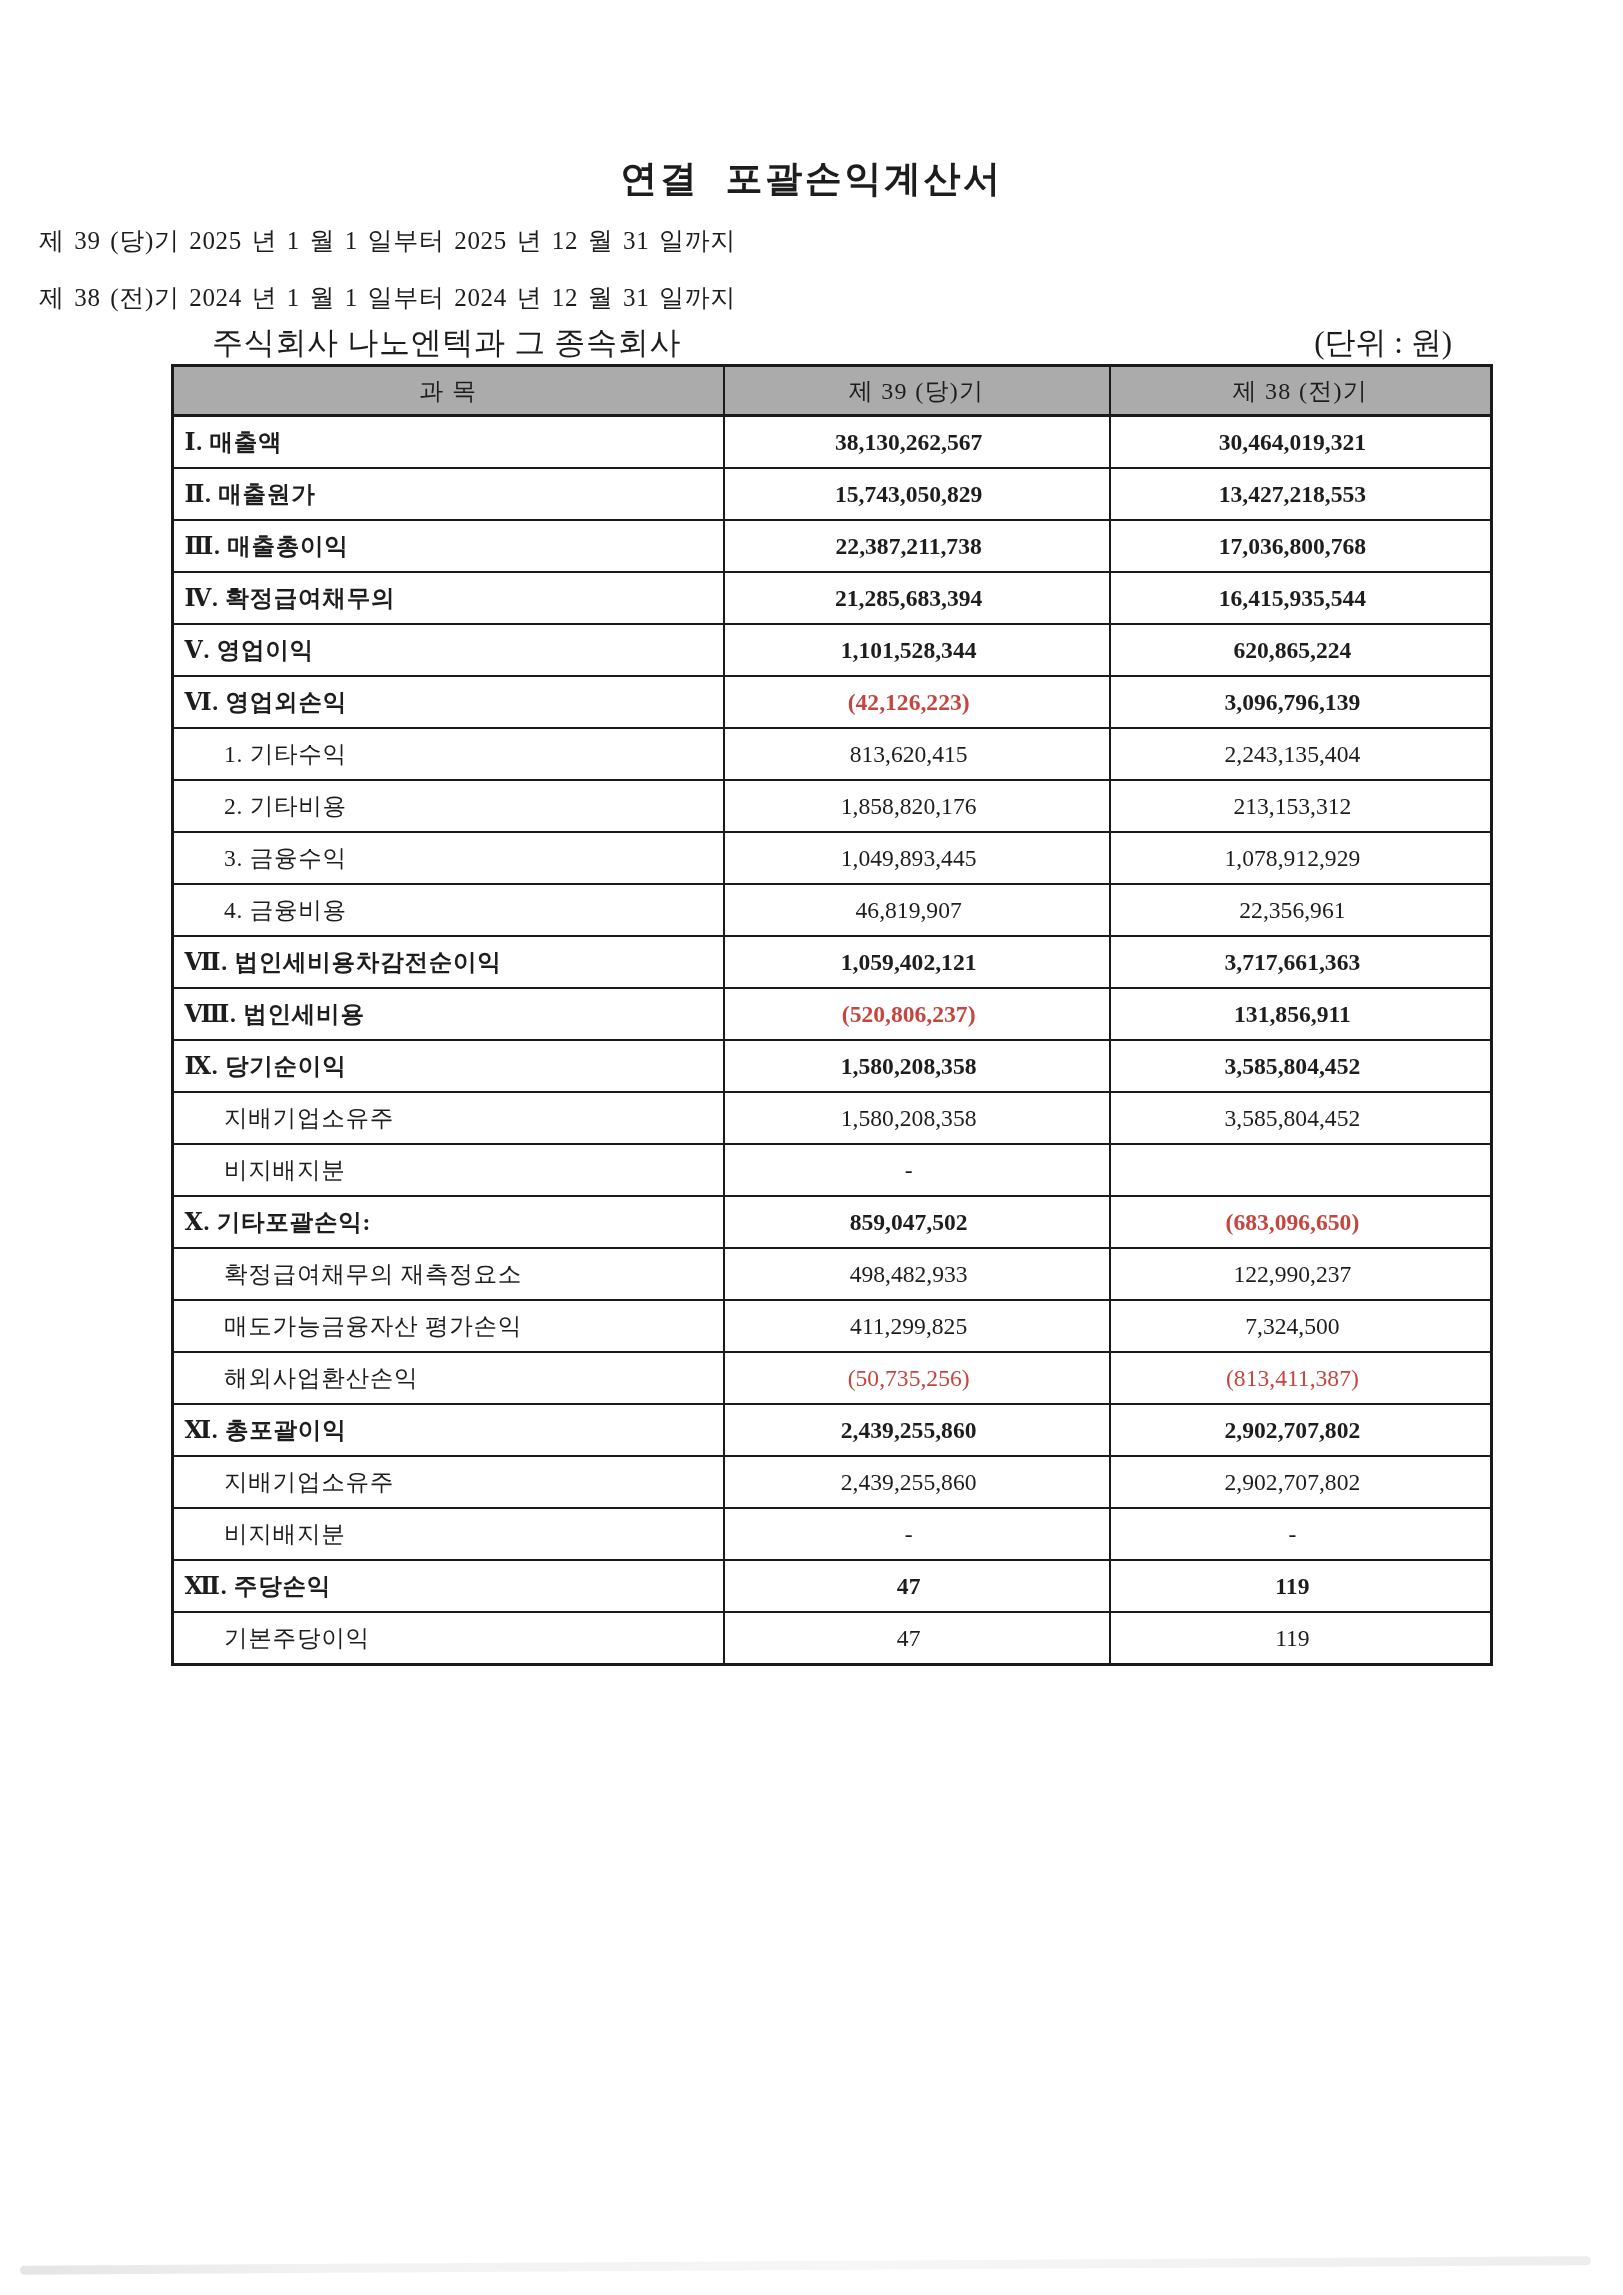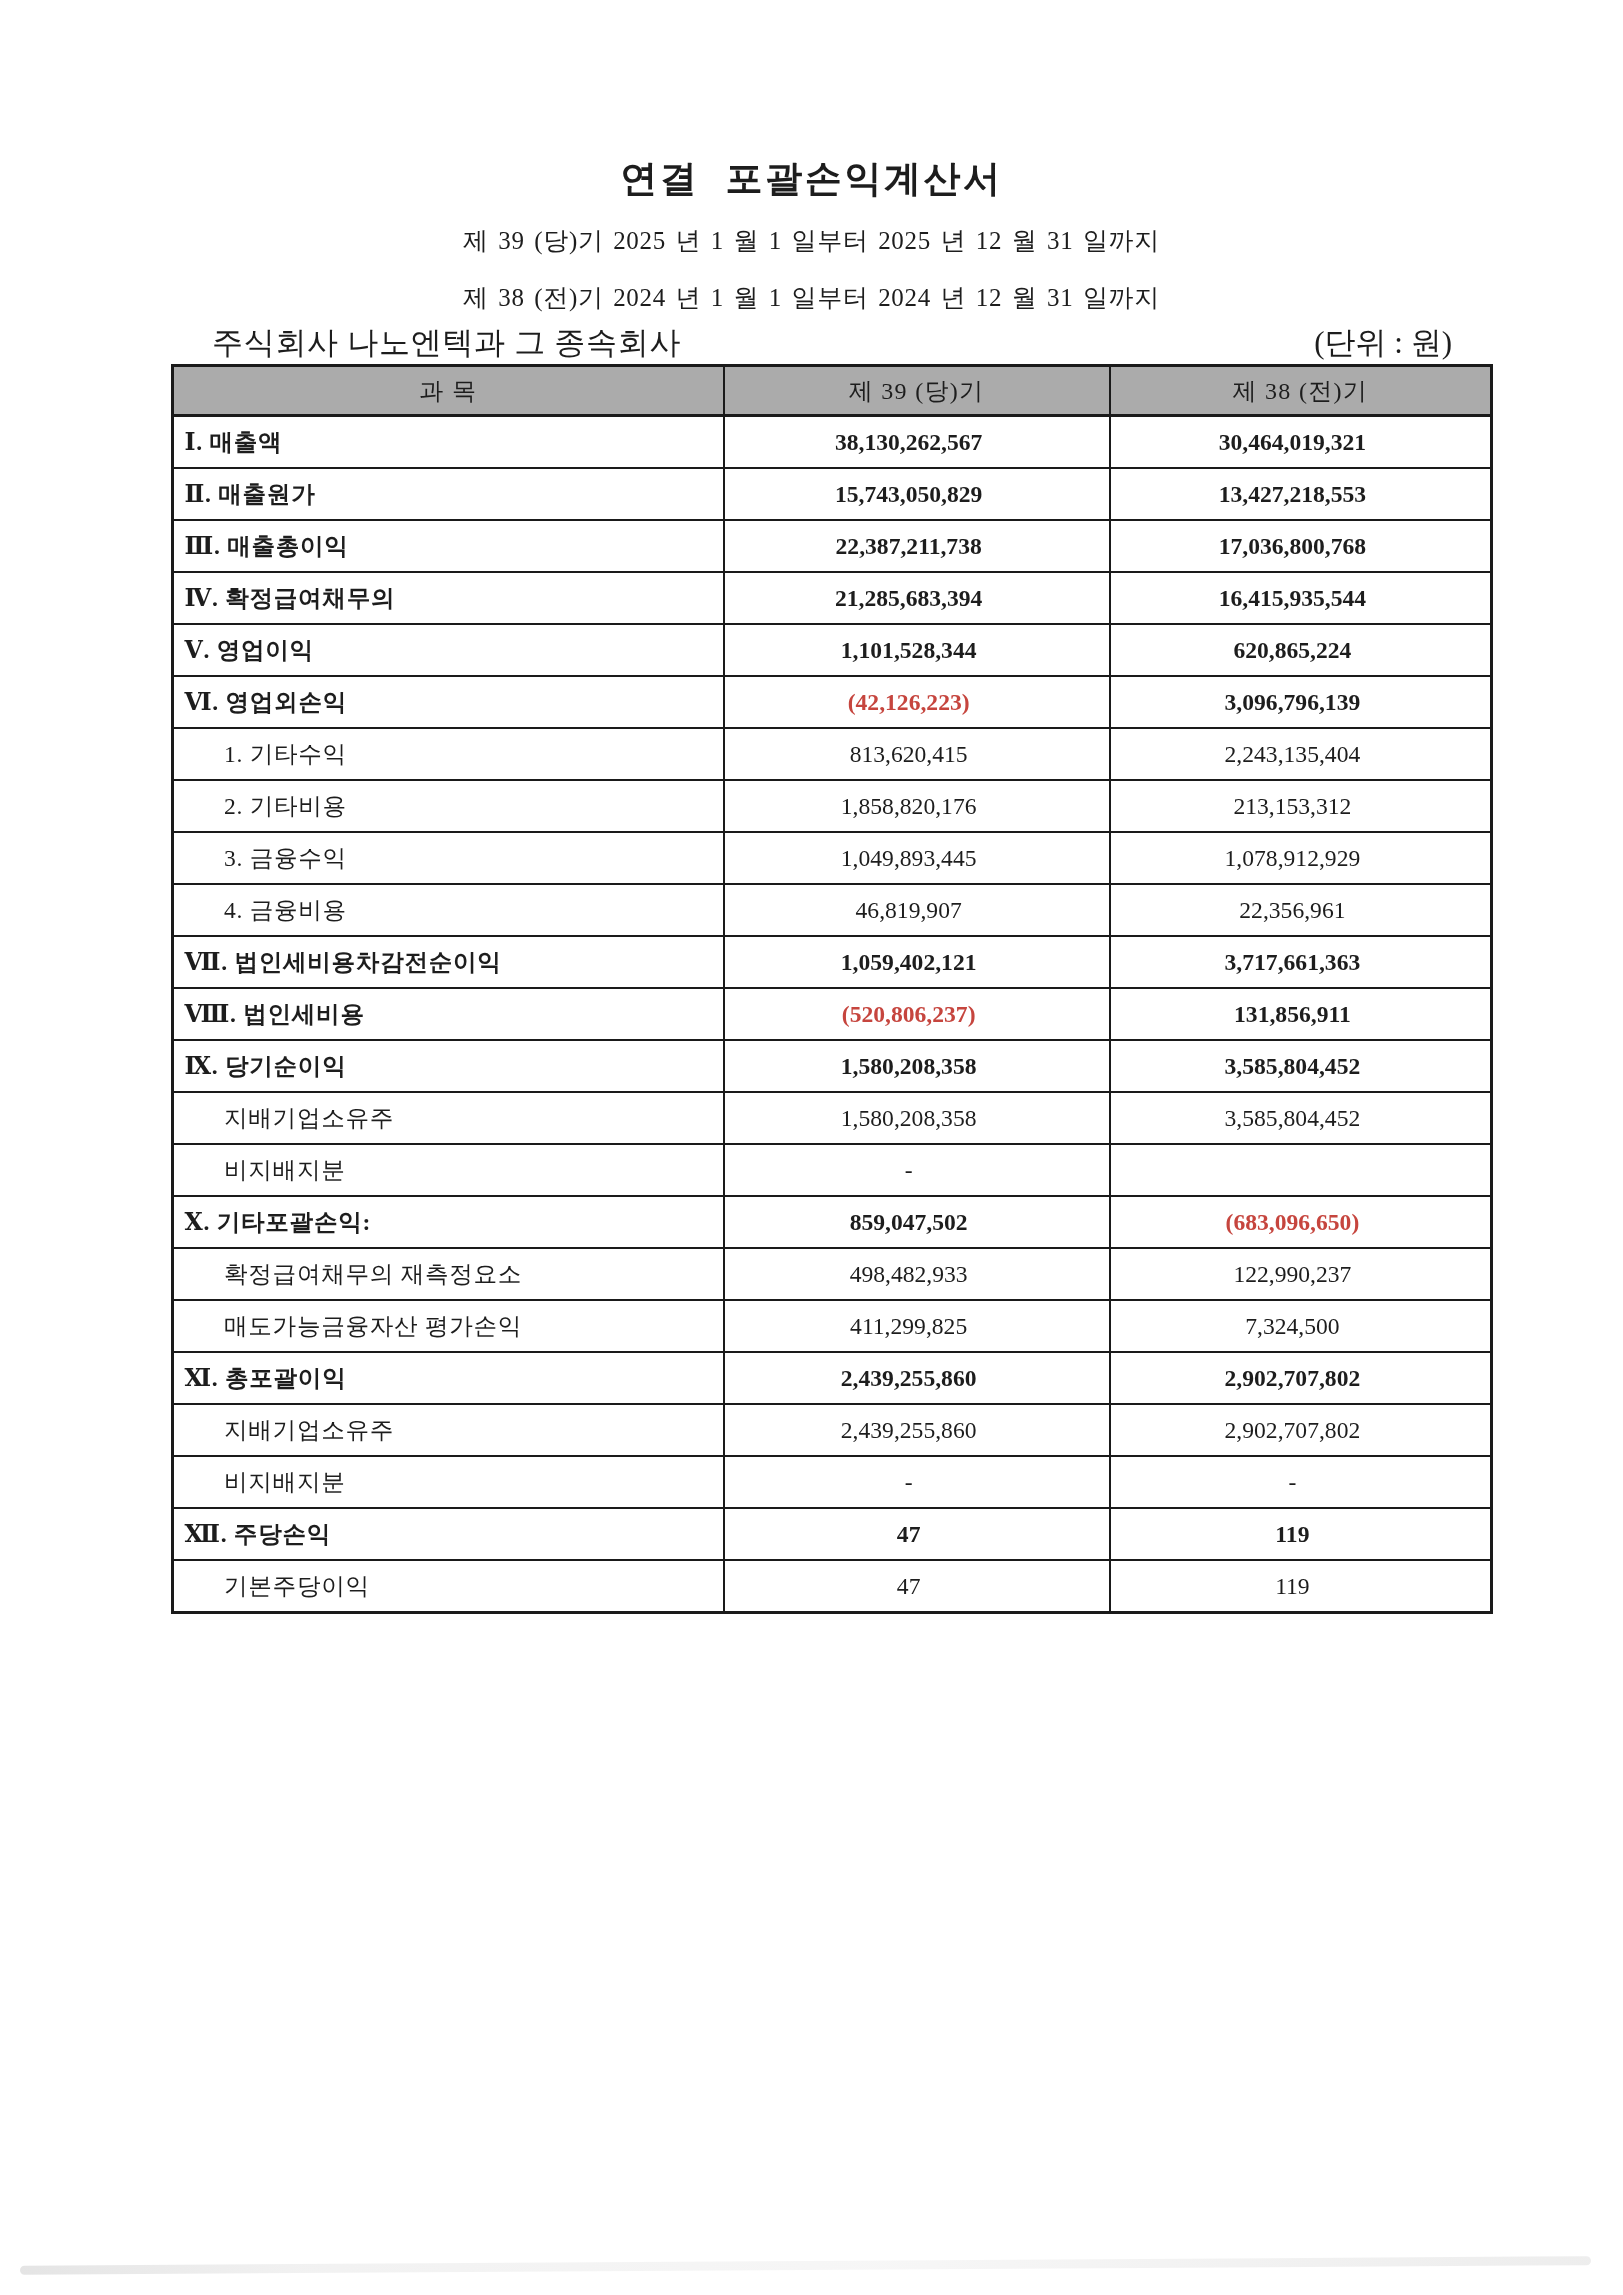--- a/index.html
+++ b/index.html
@@ -16,21 +16,21 @@
     -webkit-font-smoothing:antialiased;
   }
   .page{position:absolute;inset:0;background:#ffffff;overflow:hidden;}
 
   .doc-title{
     position:absolute;top:154px;left:39px;width:1545px;
     text-align:center;font-size:37px;font-weight:700;
     letter-spacing:2.6px;word-spacing:14.4px;
   }
   .period{
-    position:absolute;left:39px;width:1545px;text-align:center;
+    position:absolute;left:39px;width:1545px;text-align:left;
     font-size:25px;letter-spacing:0.7px;word-spacing:2.6px;
   }
   .period.p1{top:224px;}
   .period.p2{top:266px;margin-top:15px;}
 
   .meta-row{
     position:absolute;top:322px;left:171px;width:1319px;
     display:flex;justify-content:space-between;align-items:flex-end;
     font-size:31px;
   }
@@ -182,20 +182,25 @@
       <tr class="sub">
         <td class="label">확정급여채무의 재측정요소</td>
         <td class="val">498,482,933</td>
         <td class="val">122,990,237</td>
       </tr>
       <tr class="sub">
         <td class="label">매도가능금융자산 평가손익</td>
         <td class="val">411,299,825</td>
         <td class="val">7,324,500</td>
       </tr>
+      <tr class="sub">
+        <td class="label">해외사업환산손익</td>
+        <td class="val neg">(50,735,256)</td>
+        <td class="val neg">(813,411,387)</td>
+      </tr>
       <tr class="main">
         <td class="label">Ⅺ. 총포괄이익</td>
         <td class="val">2,439,255,860</td>
         <td class="val">2,902,707,802</td>
       </tr>
       <tr class="sub">
         <td class="label">지배기업소유주</td>
         <td class="val">2,439,255,860</td>
         <td class="val">2,902,707,802</td>
       </tr>

